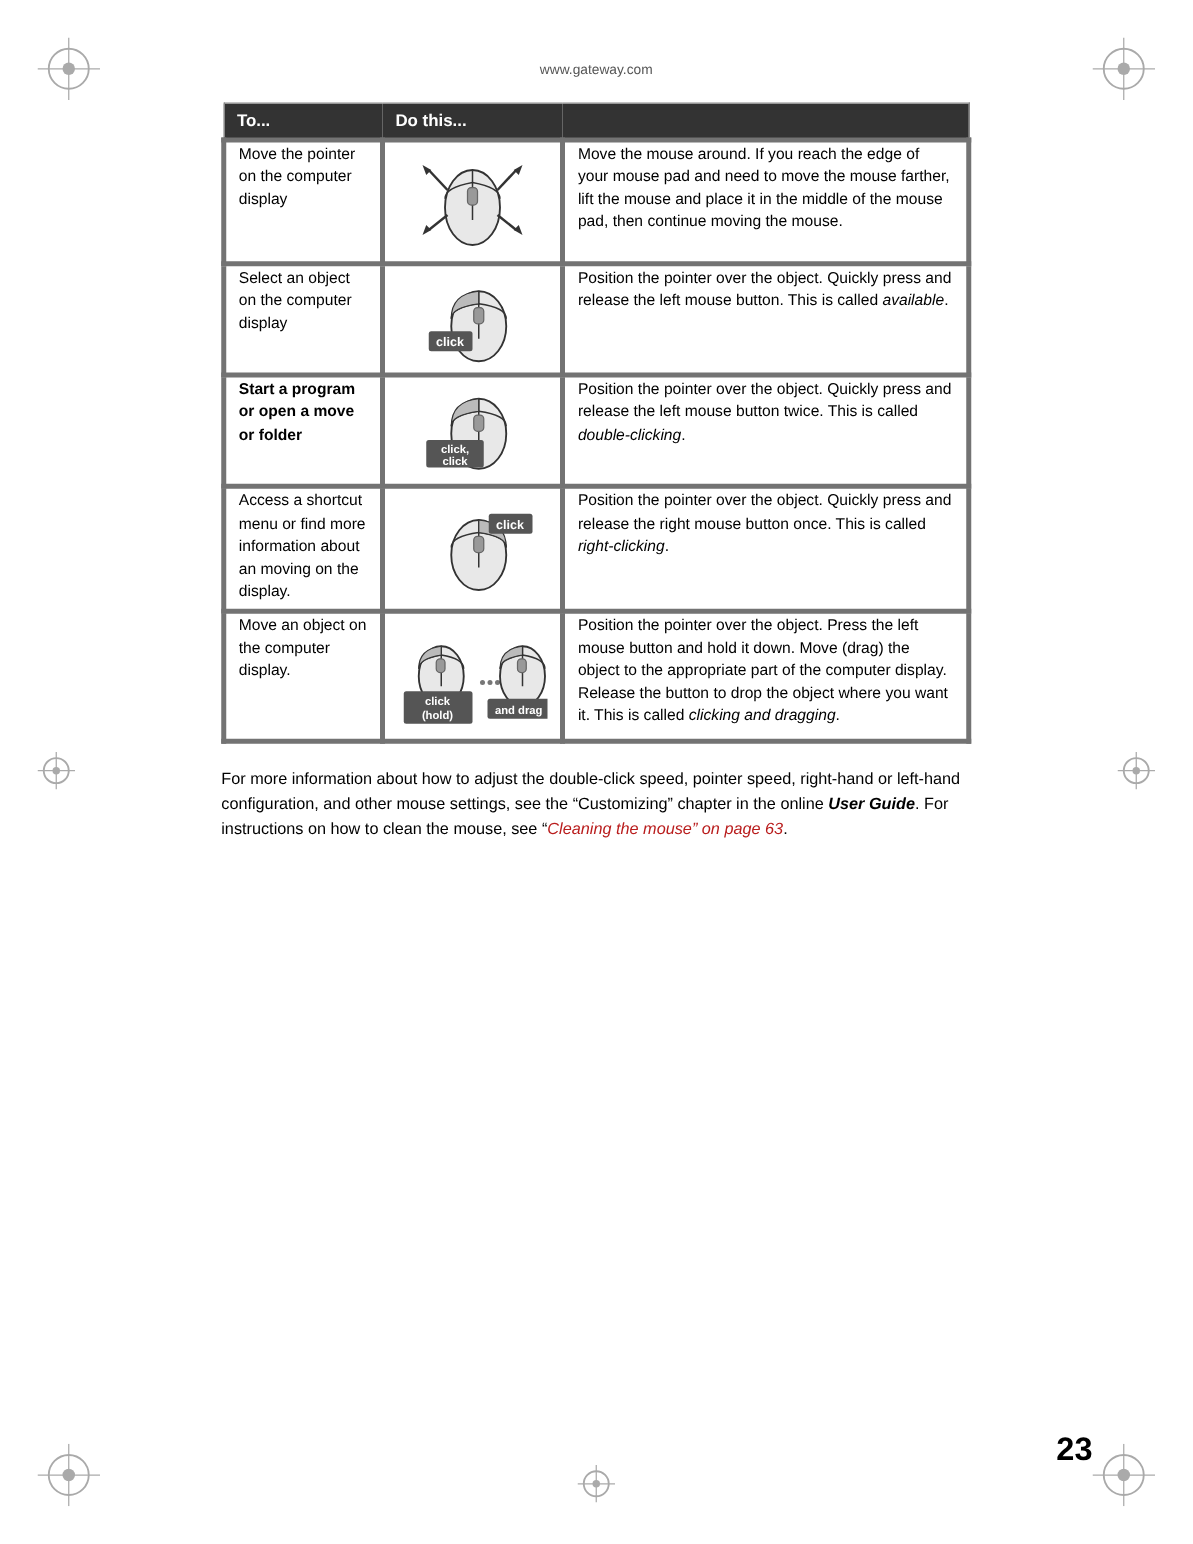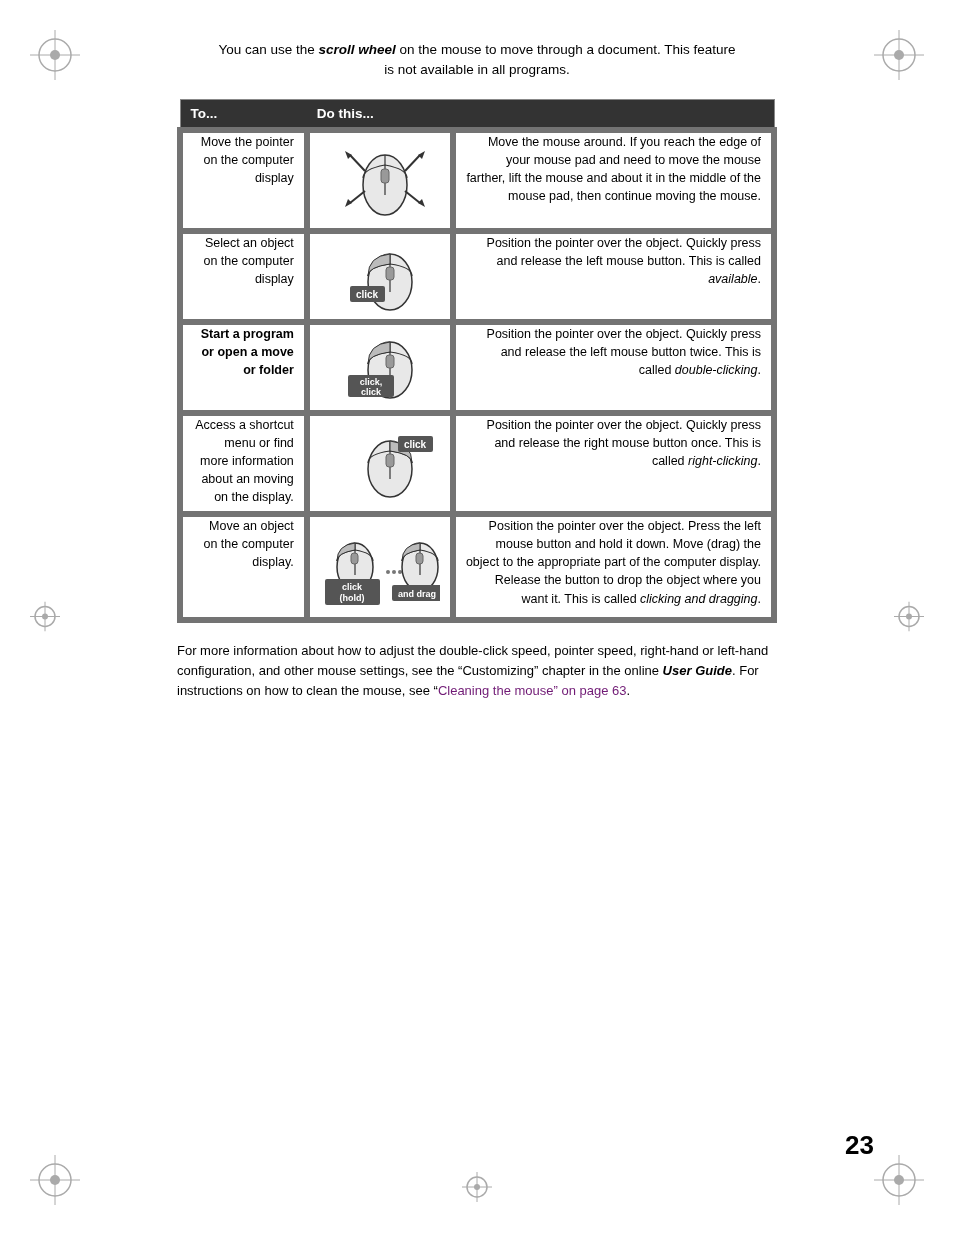--- a/index.html
+++ b/index.html
@@ -71,57 +71,57 @@
     }
     table.main-table th {
       background: #333;
       color: #fff;
       padding: 6px 10px;
       text-align: left;
       font-size: 13.5px;
       font-weight: bold;
     }
     table.main-table td {
-      border: 6px solid #737373;
+      border: 4px solid #737373;
       padding: 0 10px;
       vertical-align: top;
       font-size: 12.5px;
       line-height: 1.45;
-      text-align: right;
     }
     .col-to {
       width: 130px;
     }
     .col-img {
       width: 130px;
       text-align: center;
       vertical-align: middle;
     }
     .col-do {
       width: 340px;
     }
 
     .footer-text {
       width: 600px;
       margin: 18px auto 0 auto;
       font-size: 13px;
       line-height: 1.55;
     }
     .footer-text a {
-      color: #701a75;
+      color: #b91c1c;
       text-decoration: none;
+      font-style: italic;
     }
     .footer-text em {
       font-style: italic;
       font-weight: bold;
     }
 
     .page-number {
       position: absolute;
-      bottom: 74px;
+      bottom: 60px;
       right: 80px;
       font-size: 26px;
       font-weight: bold;
     }
 
     td em {
       font-style: italic;
     }
   </style>
 </head>
@@ -185,24 +185,22 @@
 
   <div class="mid-mark mid-bottom">
     <svg width="30" height="30" viewBox="0 0 30 30" xmlns="http://www.w3.org/2000/svg">
       <circle cx="15" cy="15" r="10" fill="none" stroke="#aaa" stroke-width="1.5"></circle>
       <line x1="15" y1="0" x2="15" y2="30" stroke="#aaa" stroke-width="1"></line>
       <line x1="0" y1="15" x2="30" y2="15" stroke="#aaa" stroke-width="1"></line>
       <circle cx="15" cy="15" r="3" fill="#aaa"></circle>
     </svg>
   </div>
 
-
-  <div class="intro-text">
-    <span>You can use the </span><em>scroll wheel</em><span> on the mouse to move through a document. This feature is not available in all programs.</span>
-  </div>
+  <div class="website">www.gateway.com</div>
+
 
   <table class="main-table">
     <thead>
       <tr>
         <th class="col-to">To...</th>
         <th class="col-img" colspan="2">Do this...</th>
         <th class="col-do"></th>
       </tr>
     </thead>
     <tbody>
@@ -225,21 +223,21 @@
             <polygon points="95,18 88,22 92,26" fill="#333"></polygon>
             <line x1="90" y1="22" x2="75" y2="38" stroke="#333" stroke-width="2"></line>
 
             <polygon points="15,74 22,70 18,66" fill="#333"></polygon>
             <line x1="20" y1="70" x2="35" y2="58" stroke="#333" stroke-width="2"></line>
 
             <polygon points="95,74 88,70 92,66" fill="#333"></polygon>
             <line x1="90" y1="70" x2="75" y2="58" stroke="#333" stroke-width="2"></line>
           </svg>
         </td>
-        <td class="col-do">Move the mouse around. If you reach the edge of your mouse pad and need to move the mouse farther, lift the mouse and about it in the middle of the mouse pad, then continue moving the mouse.</td>
+        <td class="col-do">Move the mouse around. If you reach the edge of your mouse pad and need to move the mouse farther, lift the mouse and place it in the middle of the mouse pad, then continue moving the mouse.</td>
       </tr>
 
       <tr>
         <td class="col-to">Select an object on the computer display</td>
         <td class="col-img" colspan="2">
           <svg width="110" height="80" viewBox="0 0 110 80" xmlns="http://www.w3.org/2000/svg">
 
             <ellipse cx="60" cy="48" rx="22" ry="28" fill="#e8e8e8" stroke="#333" stroke-width="1.5"></ellipse>
             <line x1="60" y1="20" x2="60" y2="58" stroke="#333" stroke-width="1.2"></line>
             <path d="M38 42 Q38 33 60 30 Q82 33 82 42" fill="none" stroke="#333" stroke-width="1.2"></path>

